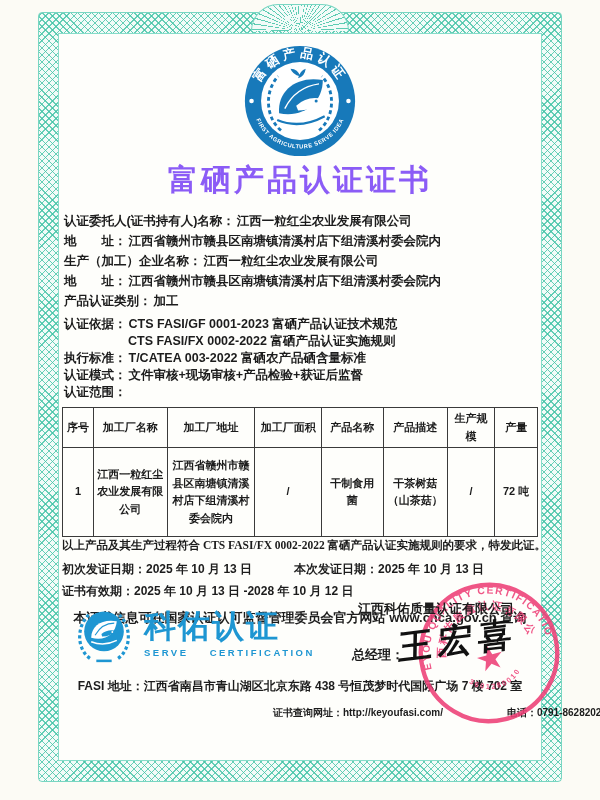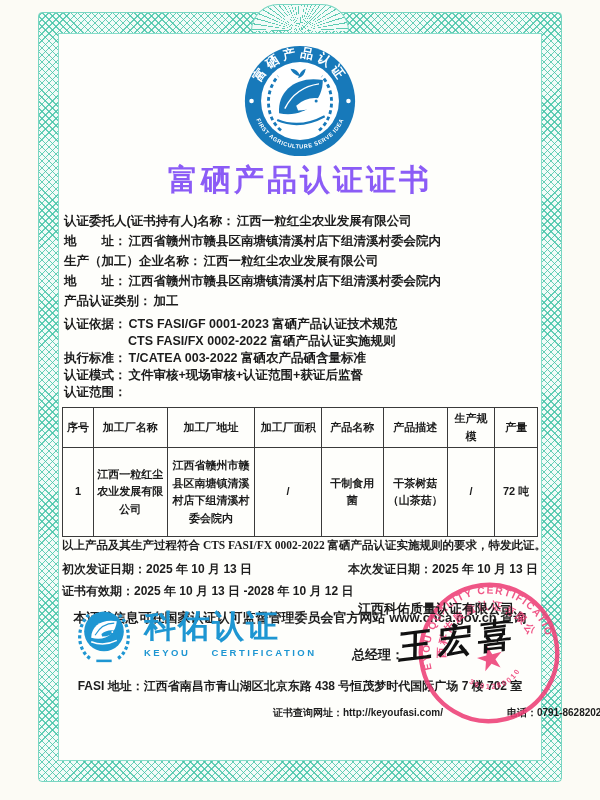--- a/index.html
+++ b/index.html
@@ -55,21 +55,21 @@
     font-size:11px;font-weight:700;table-layout:fixed;
   }
   table.scope th,table.scope td{
     border:1px solid #3a3a3a;text-align:center;vertical-align:middle;
     padding:2px 3px;word-break:break-all;line-height:1.6;
   }
   table.scope th{height:24px;font-weight:700;}
   table.scope td{height:84px;}
   
   .statement{margin-top:1px;font-size:11.5px;font-weight:700;white-space:nowrap;font-family:Liberation Serif, serif;}
-  .dates{display:flex;margin-top:8px;font-size:12px;font-weight:700;justify-content:space-between;}
+  .dates{display:flex;margin-top:8px;font-size:12px;font-weight:700;}
   .dates .d2{margin-left:42px;}
   .validity{margin-top:5px;font-size:12px;font-weight:700;}
   .note{margin-top:9px;text-align:center;font-size:13px;font-weight:700;}
   
   .keyou{position:absolute;left:72px;top:602px;display:flex;align-items:center;}
   .keyou-text{margin-left:8px;}
   .keyou-cn{font-size:32px;font-weight:900;color:var(--keyou-blue,#1e96d2);letter-spacing:2px;line-height:1;}
   .keyou-en{margin-top:5px;font-size:9.5px;font-weight:700;color:var(--keyou-blue,#1e96d2);letter-spacing:2.5px;word-spacing:16px;}
   .issuer-company{position:absolute;left:358px;top:600px;font-size:13px;font-weight:700;z-index:3;}
   .signer{position:absolute;left:352px;top:646px;font-size:13px;font-weight:700;z-index:3;}
@@ -130,21 +130,21 @@
     <div class="field"><span class="flabel">地　　址：</span><span>江西省赣州市赣县区南塘镇清溪村店下组清溪村委会院内</span></div>
     <div class="field"><span class="flabel">生产（加工）企业名称：</span><span>江西一粒红尘农业发展有限公司</span></div>
     <div class="field"><span class="flabel">地　　址：</span><span>江西省赣州市赣县区南塘镇清溪村店下组清溪村委会院内</span></div>
     <div class="field"><span class="flabel">产品认证类别：</span><span>加工</span></div>
   </div>
 
   <div class="fields fields2">
     <div class="field"><span class="flabel">认证依据：</span><span>CTS FASI/GF 0001-2023 富硒产品认证技术规范</span></div>
     <div class="field indent"><span>CTS FASI/FX 0002-2022 富硒产品认证实施规则</span></div>
     <div class="field"><span class="flabel">执行标准：</span><span>T/CATEA 003-2022 富硒农产品硒含量标准</span></div>
-    <div class="field"><span class="flabel">认证模式：</span><span>文件审核+现场审核+认证范围+获证后监督</span></div>
+    <div class="field"><span class="flabel">认证模式：</span><span>文件审核+现场审核+产品检验+获证后监督</span></div>
     <div class="field"><span class="flabel">认证范围：</span></div>
   </div>
 
   <table class="scope">
     <colgroup>
       <col style="width:6.5%">
         <col style="width:15.5%">
         <col style="width:18.5%">
         <col style="width:14%">
       <col style="width:13%">
@@ -196,21 +196,21 @@
     <path d="M38,92 L62,92" stroke="var(--keyou-blue,#1e96d2)" stroke-width="4"></path>
     <circle cx="50" cy="46" r="31" fill="var(--keyou-blue,#1e96d2)"></circle>
     <path d="M30,56 C30,36 48,26 70,30 C68,50 52,62 30,56 Z" fill="#ffffff"></path>
     <path d="M36,52 C44,38 56,33 66,33" fill="none" stroke="var(--keyou-blue,#1e96d2)" stroke-width="1.6"></path>
     <path d="M46,50 Q56,42 68,45 Q61,54 47,54 Z" fill="var(--keyou-blue,#1e96d2)"></path>
     <circle cx="63" cy="47" r="1.5" fill="#ffffff"></circle>
     <path d="M30,62 Q50,70 70,60" fill="none" stroke="#ffffff" stroke-width="2.4"></path>
   </svg>
   <div class="keyou-text">
     <div class="keyou-cn">科佑认证</div>
-    <div class="keyou-en">KEYOU CERTIFICATION</div>
+    <div class="keyou-en">SERVE CERTIFICATION</div>
   </div>
 </div>
 
 <div class="issuer-company">江西科佑质量认证有限公司</div>
 <div class="signer">总经理：</div>
 <div class="signature">王宏喜</div>
 
 <svg class="stamp" viewBox="0 0 150 150">
   <circle cx="75" cy="75" r="70" fill="none" stroke="var(--stamp-red,#ee3f77)" stroke-width="4.5"></circle>
   <defs>

